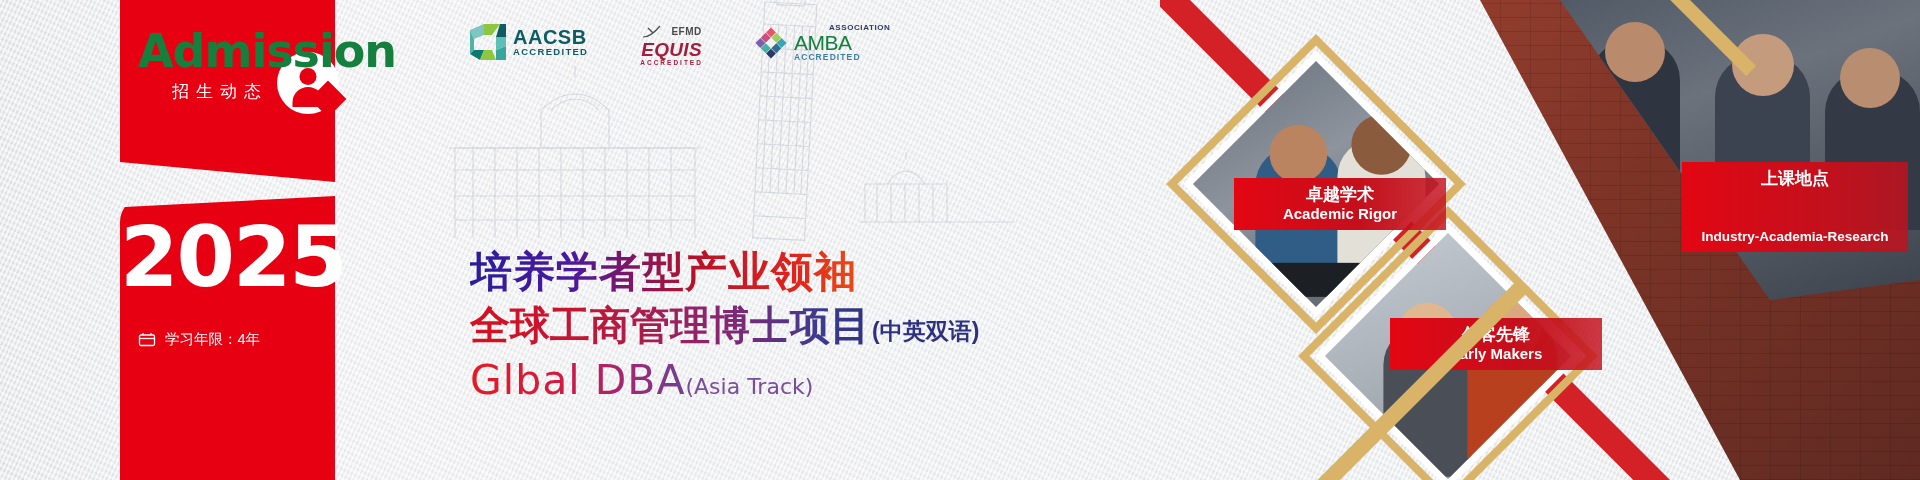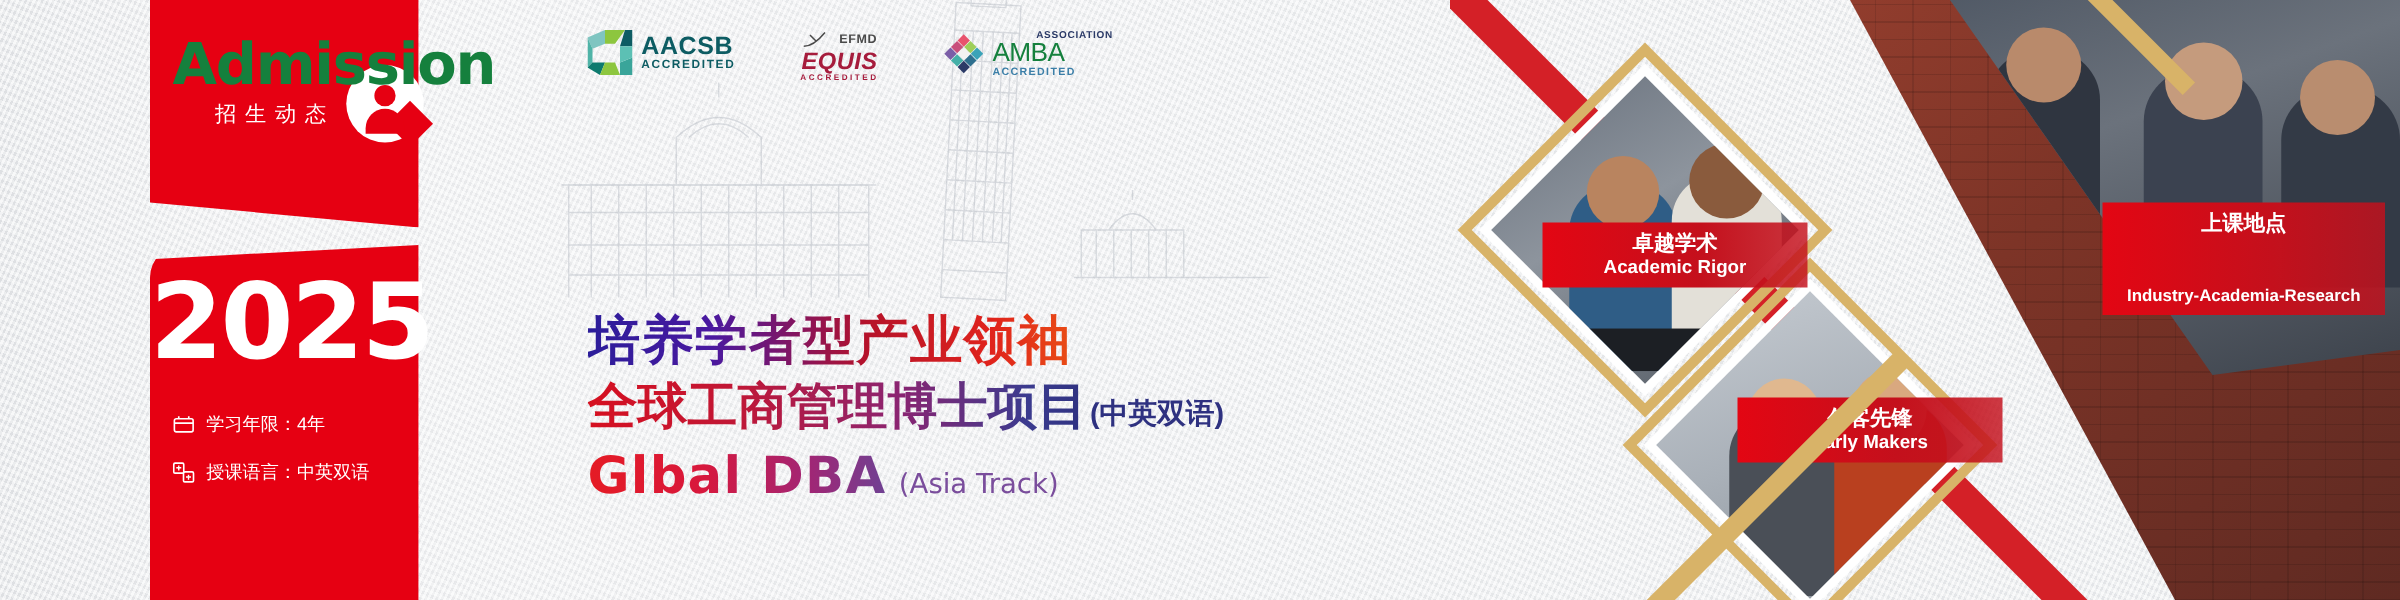--- a/index.html
+++ b/index.html
@@ -133,26 +133,26 @@
     background: linear-gradient(90deg,#d61020 0%, #c01736 30%, #8b2471 62%, #3b3b8f 88%, #2e3180 100%);
     -webkit-background-clip: text; background-clip: text; color: transparent;
     -webkit-text-fill-color: transparent;
   }
   .h-line2-sub { font-size: 23px; font-weight: 700; color: #2e3180; margin-left: 2px; }
   .h-line3 {
     margin-top: 9px; display: flex; align-items: baseline;
     font-family: "DejaVu Sans", sans-serif;
   }
   .h-line3-main {
-    font-size: 41px; font-weight: 700; letter-spacing: 1px;
+    font-size: 41px; font-weight: 400; letter-spacing: 1px;
     background: linear-gradient(90deg,#e51b24 0%, #d8183c 38%, #a52472 72%, #6f4193 100%);
     -webkit-background-clip: text; background-clip: text; color: transparent;
     -webkit-text-fill-color: transparent;
   }
-  .h-line3-sub { font-size: 22px; color: #7a4d9c; margin-left: 10px; }
+  .h-line3-sub { font-size: 22px; color: #7a4d9c; }
 
   
   .collage { position: absolute; right: 0; top: 0; width: 760px; height: 480px; overflow: hidden; }
   .photo-dia {
     position: absolute;
     transform: rotate(45deg);
     overflow: hidden;
     border: 7px solid #fff;
   }
   .photo-dia .inner { position: absolute; inset: -40%; transform: rotate(-45deg); }
@@ -277,30 +277,20 @@
           <svg viewBox="0 0 18 18" fill="none" stroke="#fff" stroke-width="1.3">
             <rect x="1.5" y="4" width="15" height="10.5" rx="1.5"></rect>
             <line x1="1.5" y1="7.5" x2="16.5" y2="7.5"></line>
             <line x1="5" y1="4" x2="5" y2="2"></line>
               <line x1="13" y1="4" x2="13" y2="2"></line>
           </svg>
         </span>
         <span>学习年限：4年</span>
       </div>
 
-      <div class="info-row">
-        <span class="info-icon">
-          <svg viewBox="0 0 18 18" fill="none" stroke="#fff" stroke-width="1.3">
-            <rect x="1" y="1.5" width="8" height="8" rx="1"></rect>
-            <rect x="8.8" y="8.5" width="8" height="8" rx="1"></rect>
-            <path d="M3 5.2 h4 M5 3.4 v4 M10.8 12.6 h4 M12.8 10.8 v4" stroke-width="1.1"></path>
-          </svg>
-        </span>
-        <span>授课语言：中英双语</span>
-      </div>
 
 
     </div>
   </div>
 
   <div class="accreds">
 
     <div class="acc">
       <svg class="aacsb-mark" viewBox="0 0 36 36">
         <polygon points="0,6 14,0 14,11 4,15" fill="#7fc5c1"></polygon>

